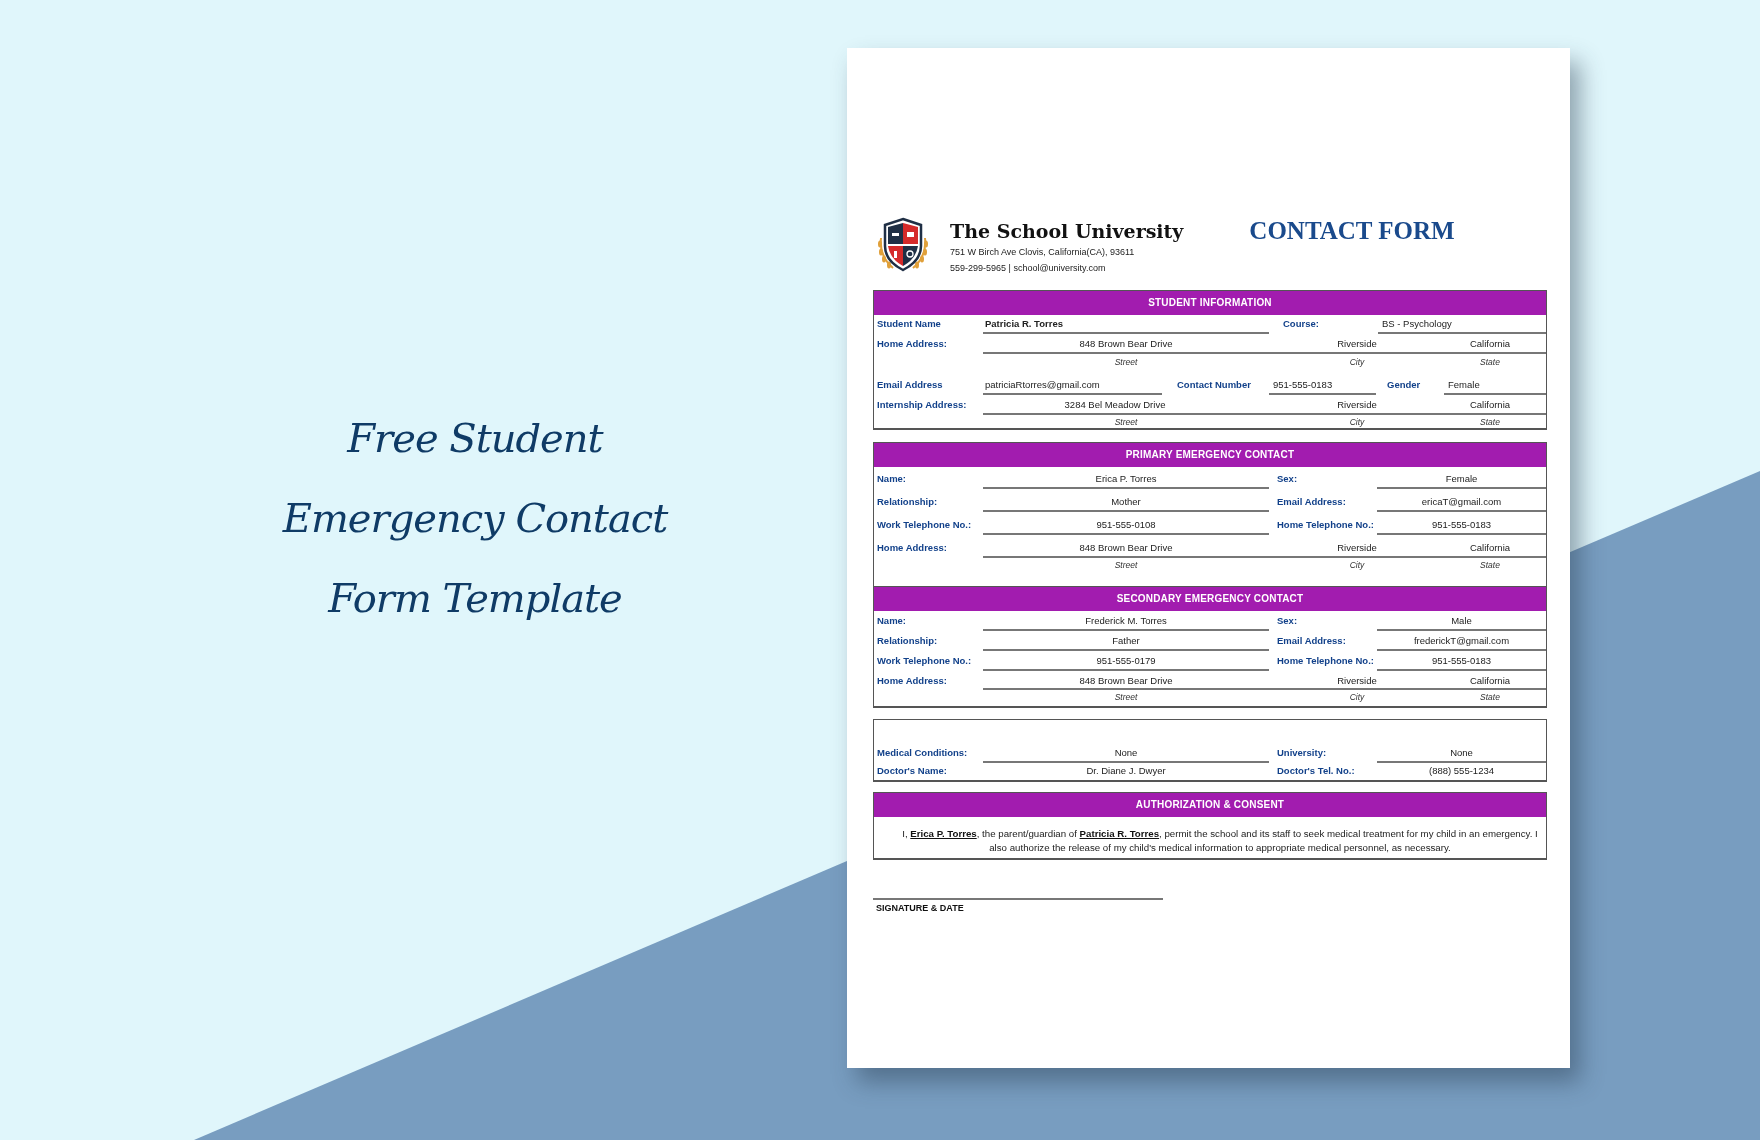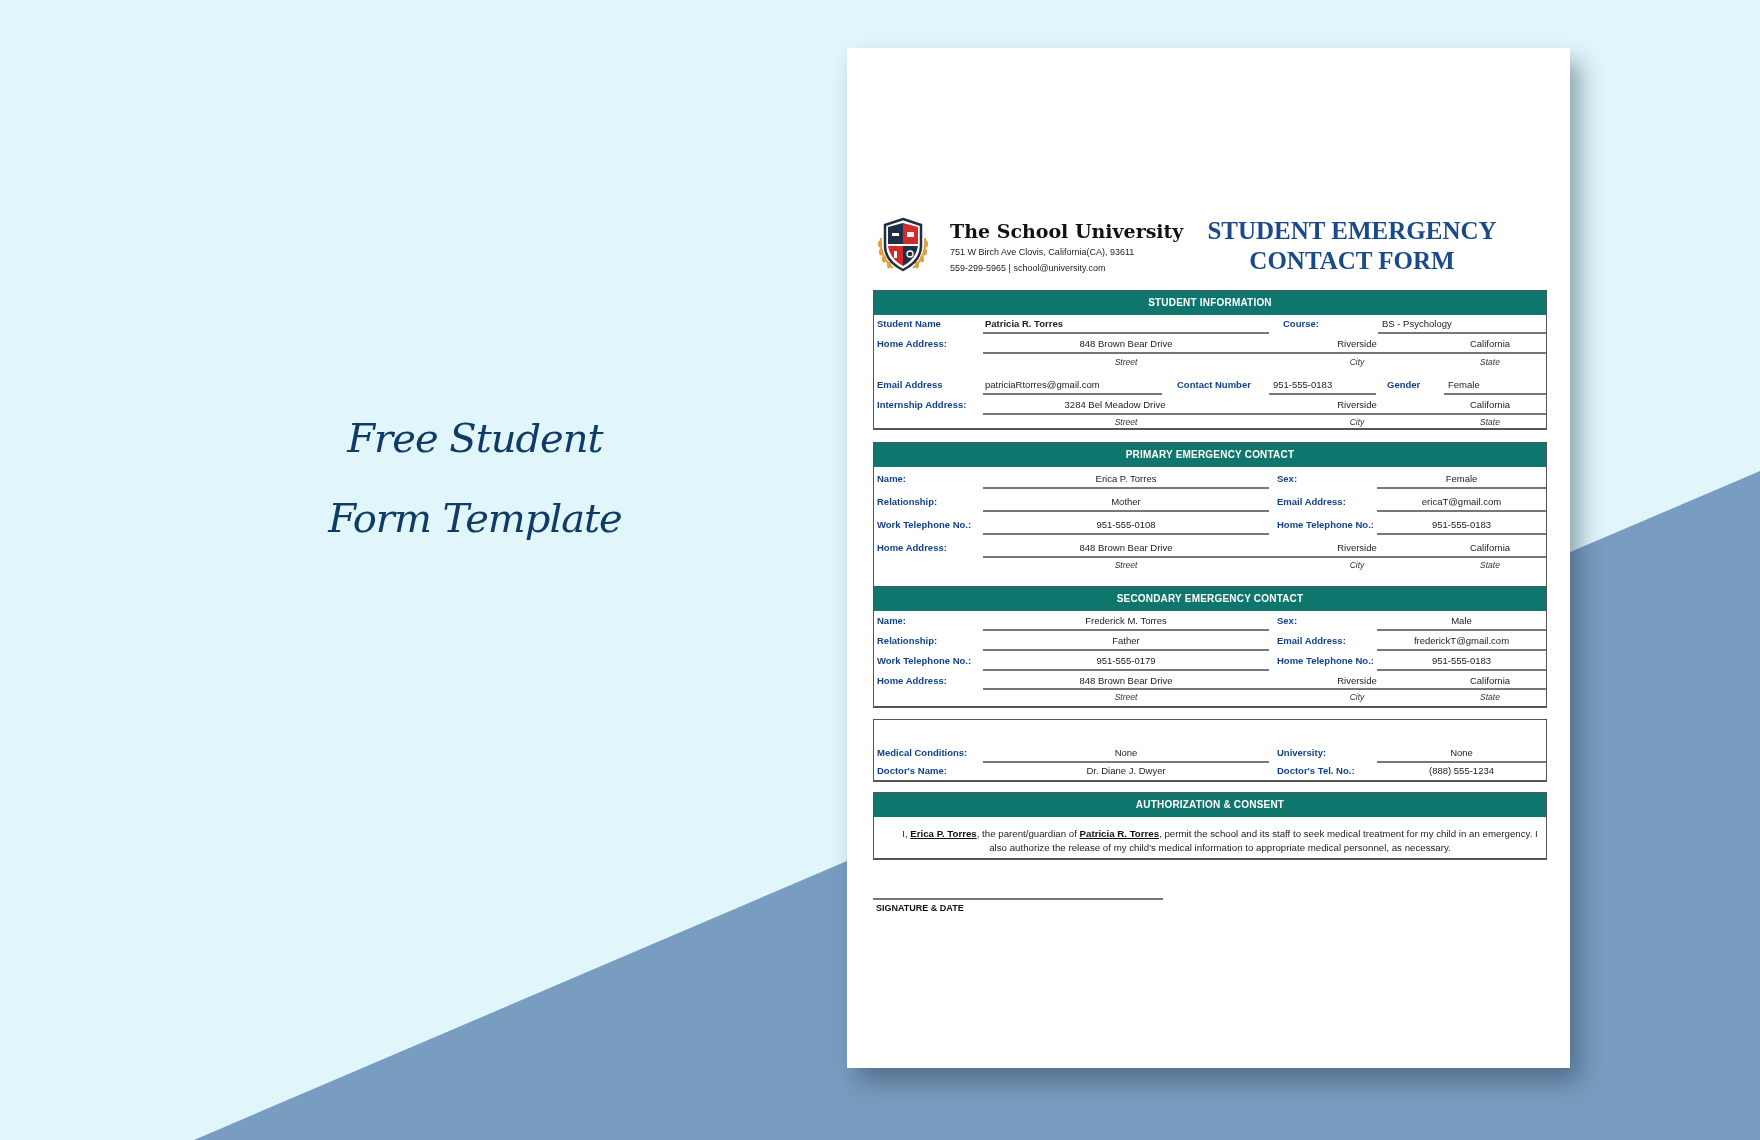--- a/index.html
+++ b/index.html
@@ -9,21 +9,21 @@
   .hero{position:absolute;left:120px;top:398px;width:710px;text-align:center;color:#0f3b66;
         font-family:"DejaVu Serif","Liberation Serif",serif;font-size:40px;line-height:80px;letter-spacing:-1px;font-style:italic;}
   .hero span{display:block;}
   .page{position:absolute;left:847px;top:48px;width:723px;height:1020px;background:#fff;
         box-shadow:10px 14px 22px rgba(40,60,80,0.45);}
   .abs{position:absolute;}
   .uni-name{font-family:"DejaVu Serif","Liberation Serif",serif;font-weight:bold;font-size:19px;color:#111;white-space:nowrap;}
   .uni-line{font-size:9px;color:#222;white-space:nowrap;}
   .doc-title{font-family:"Liberation Serif","DejaVu Serif",serif;font-weight:bold;font-size:25px;color:#1a4a8c;text-align:center;line-height:30px;}
   .section{position:absolute;left:26px;width:674px;border:1.5px solid #555;border-bottom-width:2.5px;}
-  .sec-head{position:absolute;left:0;top:0;right:0;height:24px;background:#0f766e;color:#fff;
+  .sec-head{position:absolute;left:0;top:0;right:0;height:24px;background:#a21caf;color:#fff;
             font-size:10px;font-weight:bold;text-align:center;line-height:24px;letter-spacing:0.2px;}
   .lbl{position:absolute;font-size:9.5px;font-weight:bold;color:#12418a;white-space:nowrap;}
   .val{position:absolute;font-size:9.5px;color:#222;white-space:nowrap;text-align:center;}
   .val.left{text-align:left;}
   .val.bold{font-weight:bold;}
   .sub{position:absolute;font-size:8.5px;font-style:italic;color:#333;text-align:center;white-space:nowrap;}
   .uline{position:absolute;height:0;border-top:2px solid #777;}
   .consent{position:absolute;left:0;right:0;top:34px;font-size:9.7px;color:#222;text-align:center;line-height:14px;padding:0 2px;margin-left:20px;}
   .consent u{font-weight:bold;color:#111;}
   .sig-line{position:absolute;left:26px;top:850px;width:290px;border-top:2.5px solid #777;}
@@ -31,20 +31,21 @@
 </style>
 </head>
 <body>
 
 <svg class="bg-diag" viewBox="0 0 1760 1140">
   <polygon points="194,1140 1760,471 1760,1140" fill="#789dc0"></polygon>
 </svg>
 
 <div class="hero">
   <span>Free Student</span>
+  <span>Emergency Contact</span>
   <span>Form Template</span>
 </div>
 
 <div class="page">
 
   <svg class="abs" style="left:28px;top:168px;width:56px;height:58px;" viewBox="0 0 56 58">
     <g fill="none" stroke="#e0a03a" stroke-width="2">
       <path d="M6 22 Q4 40 18 52"></path>
         <path d="M50 22 Q52 40 38 52"></path>
     </g>
@@ -67,21 +68,20 @@
     <rect x="32" y="16" width="7" height="5" fill="#fff"></rect>
     <rect x="19" y="35" width="3" height="7" fill="#fff"></rect>
     <circle cx="35" cy="38" r="3" fill="none" stroke="#fff" stroke-width="1.3"></circle>
   </svg>
 
   <div class="abs uni-name" style="left:103px;top:172px;">The School University</div>
   <div class="abs uni-line" style="left:103px;top:199px;">751 W Birch Ave Clovis, California(CA), 93611</div>
   <div class="abs uni-line" style="left:103px;top:215px;">559-299-5965 | school@university.com</div>
 
   <div class="abs doc-title" style="left:345px;top:168px;width:320px;">
-    <div>STUDENT EMERGENCY</div>
     <div>CONTACT FORM</div>
   </div>
 
   <div class="section" style="top:242px;height:140px;">
     <div class="sec-head">STUDENT INFORMATION</div>
 
     <div class="lbl" style="left:3px;top:27px;">Student Name</div>
     <div class="val left bold" style="left:111px;top:27px;width:250px;">Patricia R. Torres</div>
     <div class="uline" style="left:109px;top:41px;width:286px;"></div>
     <div class="lbl" style="left:409px;top:27px;">Course:</div>

